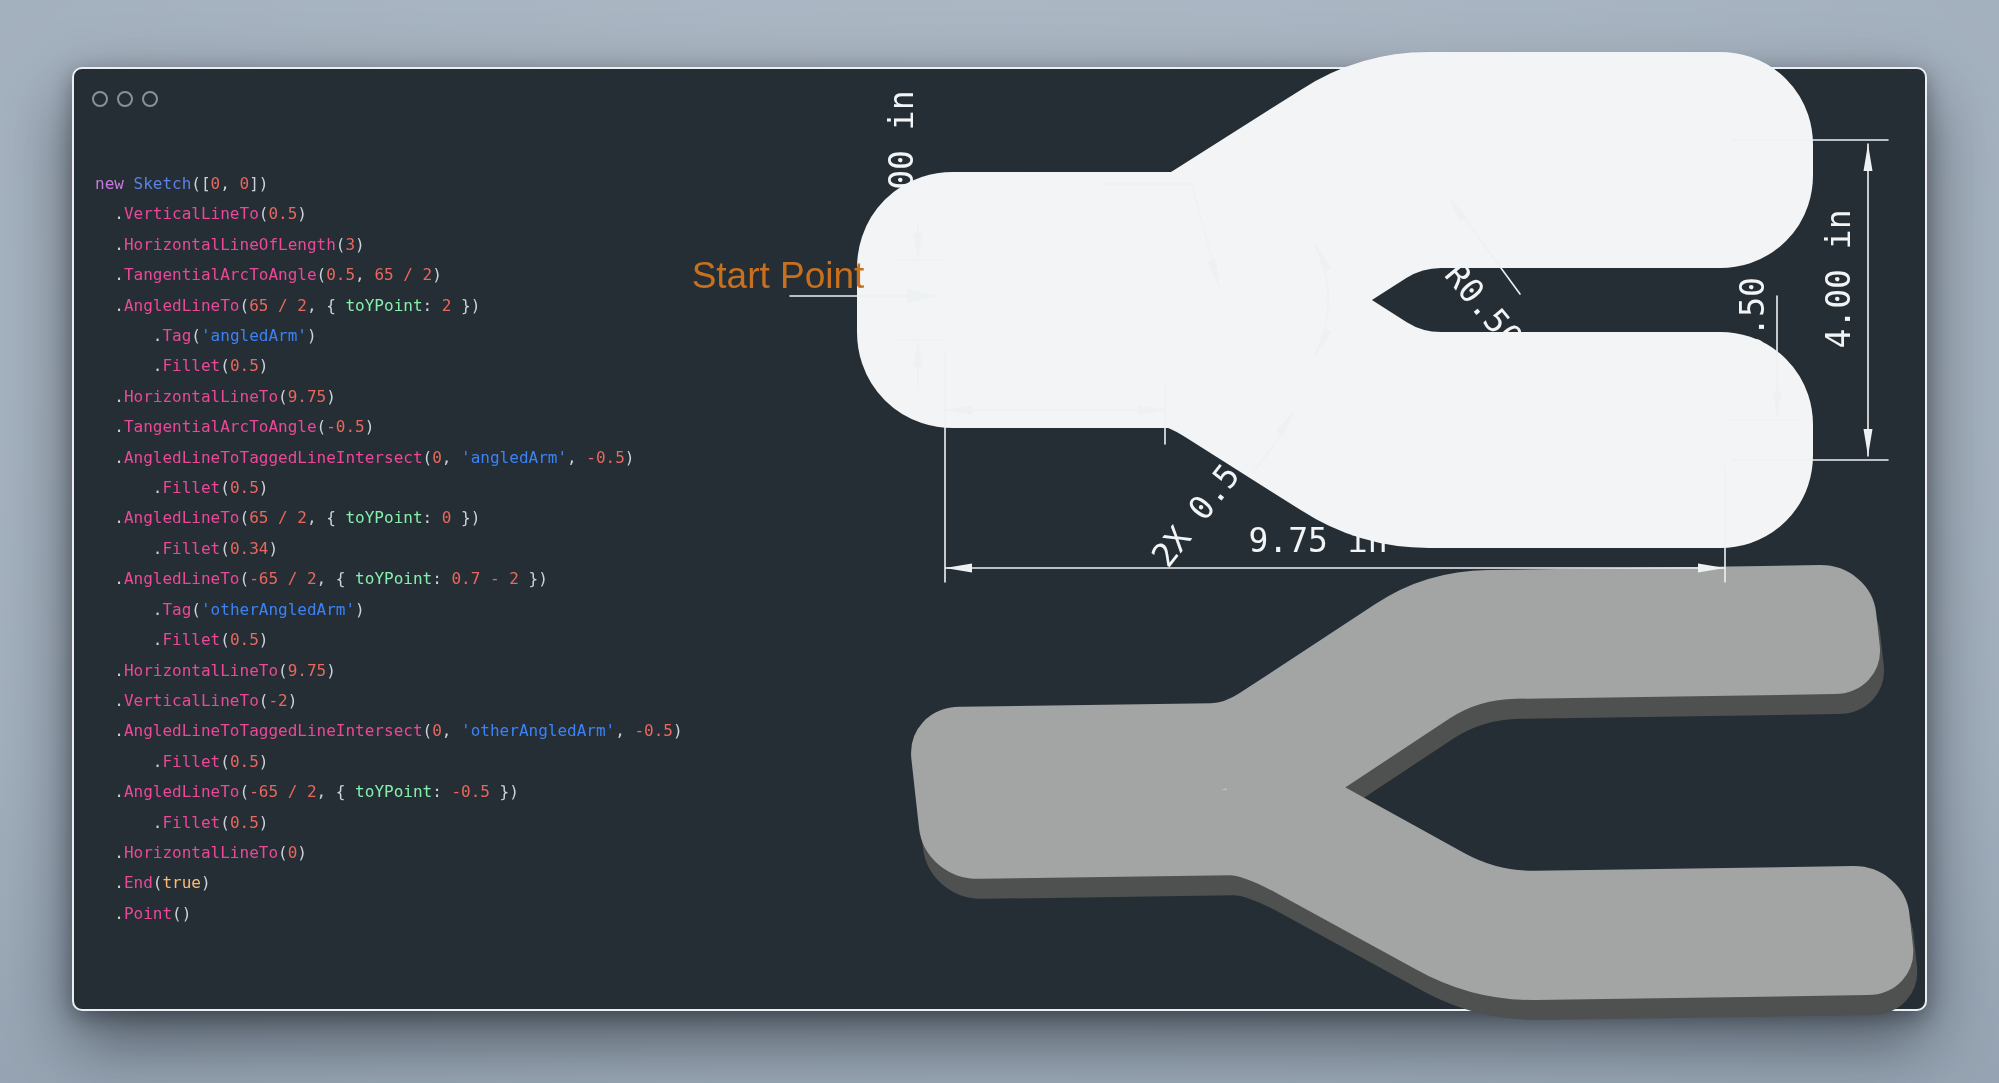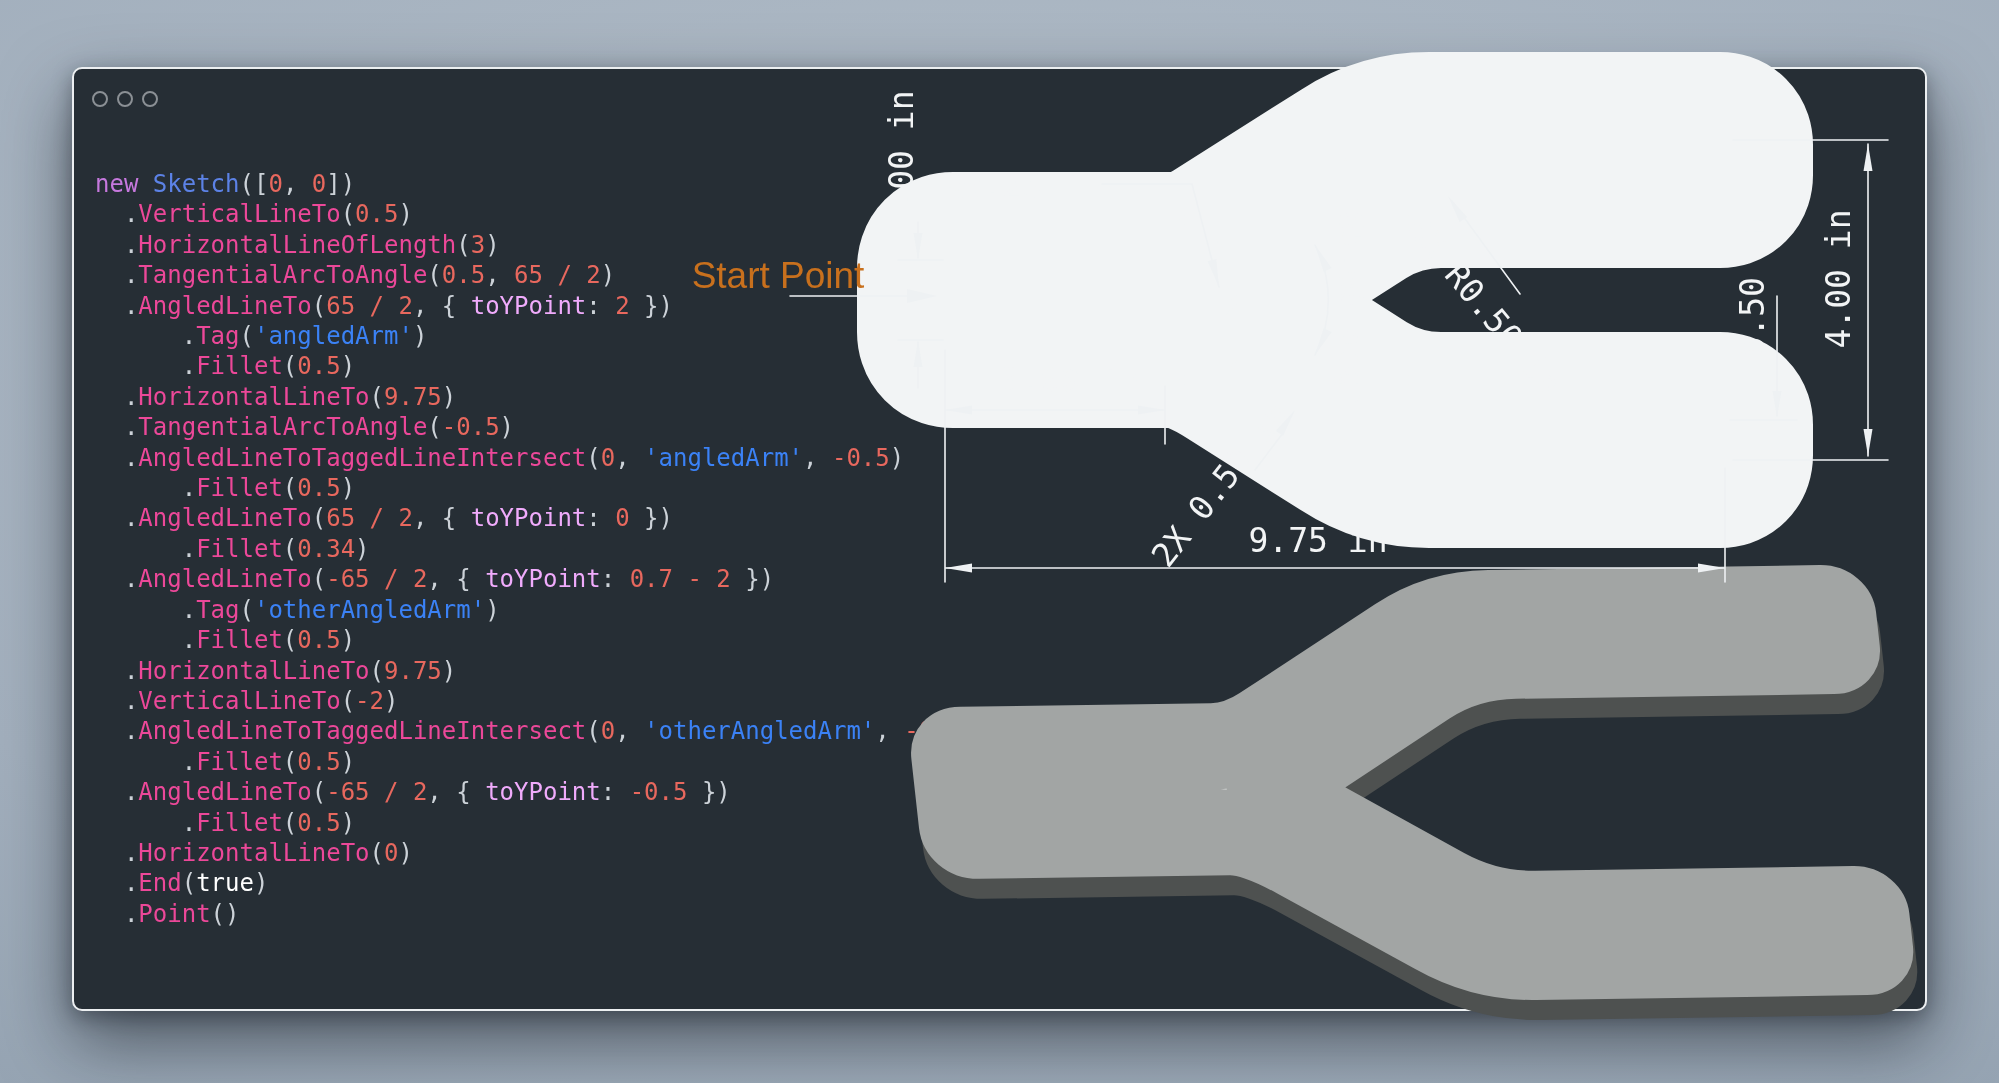--- a/index.html
+++ b/index.html
@@ -10,32 +10,32 @@
   .window{
     position:absolute;left:72px;top:67px;width:1855px;height:944px;
     background:#262e35;border:2px solid #eceff1;border-radius:10px;
     box-shadow:0 30px 70px rgba(12,18,26,.55), 0 6px 20px rgba(12,18,26,.35);
     box-sizing:border-box;
   }
   .traffic{position:absolute;left:18px;top:22px;display:flex;gap:9px;}
   .traffic span{width:16px;height:16px;border:2px solid #8b9095;border-radius:50%;box-sizing:border-box;background:transparent;}
   .code{
     position:absolute;left:21px;top:100px;
-    font-family:"DejaVu Sans Mono",monospace;font-size:24px;line-height:30.4px;
+    font-family:"DejaVu Sans Mono",monospace;font-size:16px;line-height:30.4px;
     color:#ccd2d8;
   }
   .cl{white-space:pre;}
   .tk-k{color:#c678dd}
   .tk-c{color:#5c82e6}
   .tk-m{color:#ec4899}
   .tk-n{color:#e8685e}
   .tk-s{color:#3b82f6}
   .tk-p{color:#ccd2d8}
-  .tk-pr{color:#f0abfc}
-  .tk-b{color:#ffffff}
+  .tk-pr{color:#86efac}
+  .tk-b{color:#fdba74}
   svg.overlay{position:absolute;left:0;top:0;pointer-events:none;}
   .cadline{stroke:#f2f4f5;fill:none;stroke-width:2.2;stroke-linejoin:round;stroke-linecap:round;vector-effect:non-scaling-stroke;}
   .cadthin{stroke:#f2f4f5;fill:none;stroke-width:1.6;stroke-linecap:round;vector-effect:non-scaling-stroke;}
   .dimline{stroke:#eef1f3;fill:none;stroke-width:1.6;stroke-linecap:round;}
   .dimarrow{fill:#eef1f3;stroke:none;}
   .cadtext{font-family:"DejaVu Sans Mono",monospace;font-size:33px;fill:#f2f4f5;text-anchor:middle;dominant-baseline:central;}
   .startpoint{font-family:"Liberation Sans","DejaVu Sans",sans-serif;font-size:37px;fill:#c8701d;text-anchor:middle;dominant-baseline:central;}
 </style>
 </head>
 <body>

